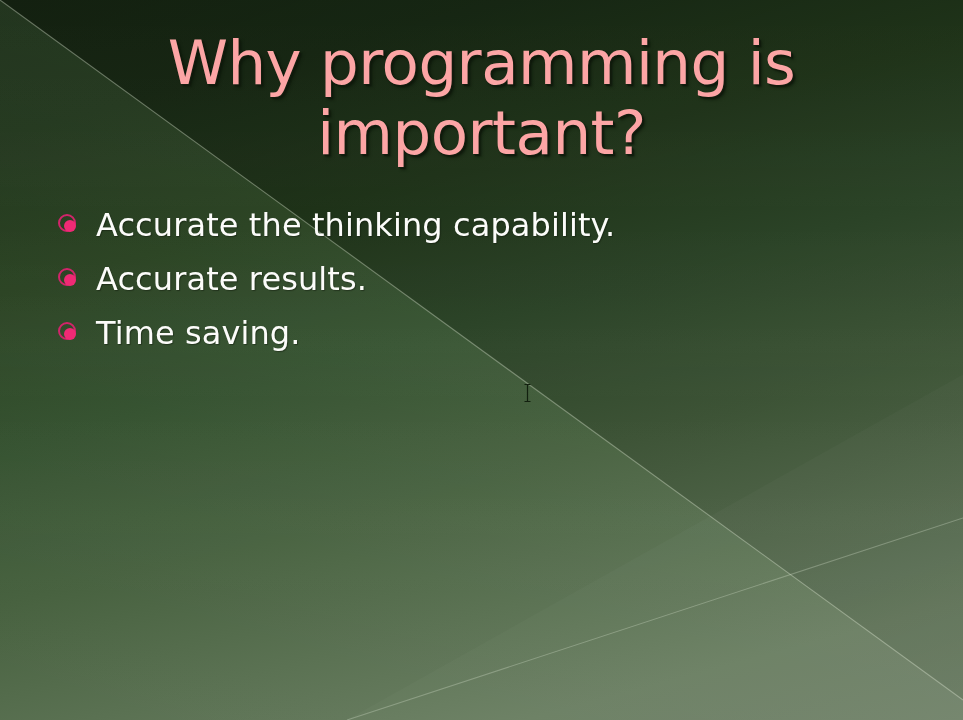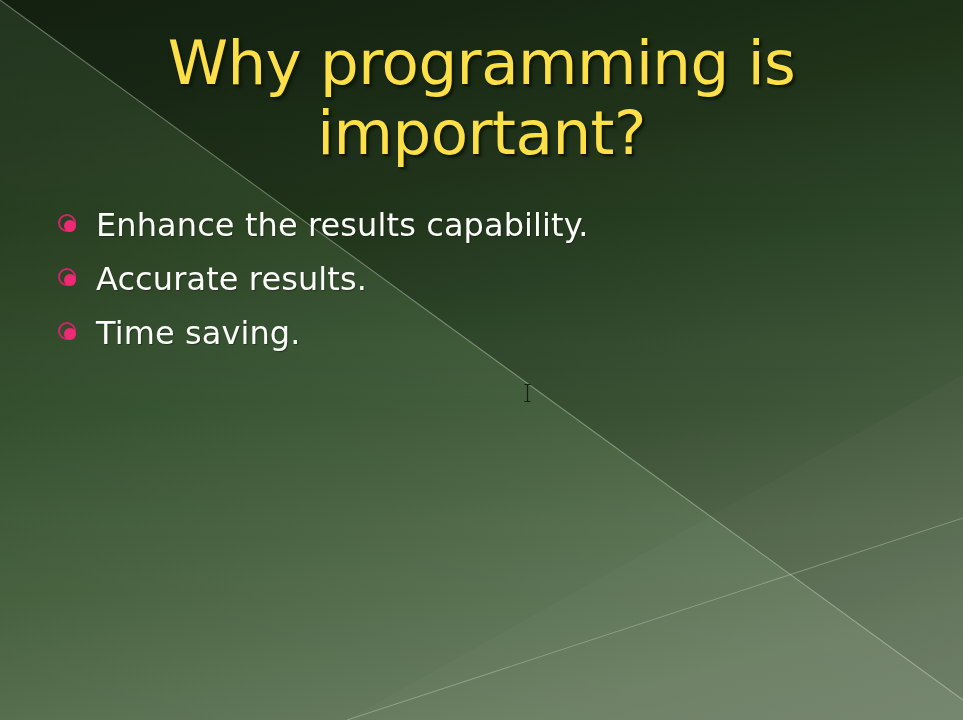--- a/index.html
+++ b/index.html
@@ -100,21 +100,21 @@
     position: absolute;
     left: 0;
     top: 28px;
     width: 963px;
     text-align: center;
     font-family: "DejaVu Sans", sans-serif;
     font-size: 61px;
     line-height: 70px;
     font-weight: 400;
     letter-spacing: -0.5px;
-    color: #fde047;
+    color: #fca5a5;
     text-shadow:
        1px 1px 0 rgba(20,30,15,0.95),
        2px 2px 1px rgba(15,25,12,0.85),
        3px 3px 3px rgba(10,20,8,0.55);
     white-space: pre-line;
   }
 
   
   #bullets {
     position: absolute;
@@ -195,21 +195,21 @@
   <div id="title">Why programming is
 important?</div>
 
   <div id="bullets">
 
     <div class="bullet-row">
       <span class="bullet-marker">
         <span class="ring"></span>
         <span class="dot"></span>
       </span>
-      <span class="bullet-text">Enhance the results capability.</span>
+      <span class="bullet-text">Accurate the thinking capability.</span>
     </div>
 
     <div class="bullet-row">
       <span class="bullet-marker">
         <span class="ring"></span>
         <span class="dot"></span>
       </span>
       <span class="bullet-text">Accurate results.</span>
     </div>
 

